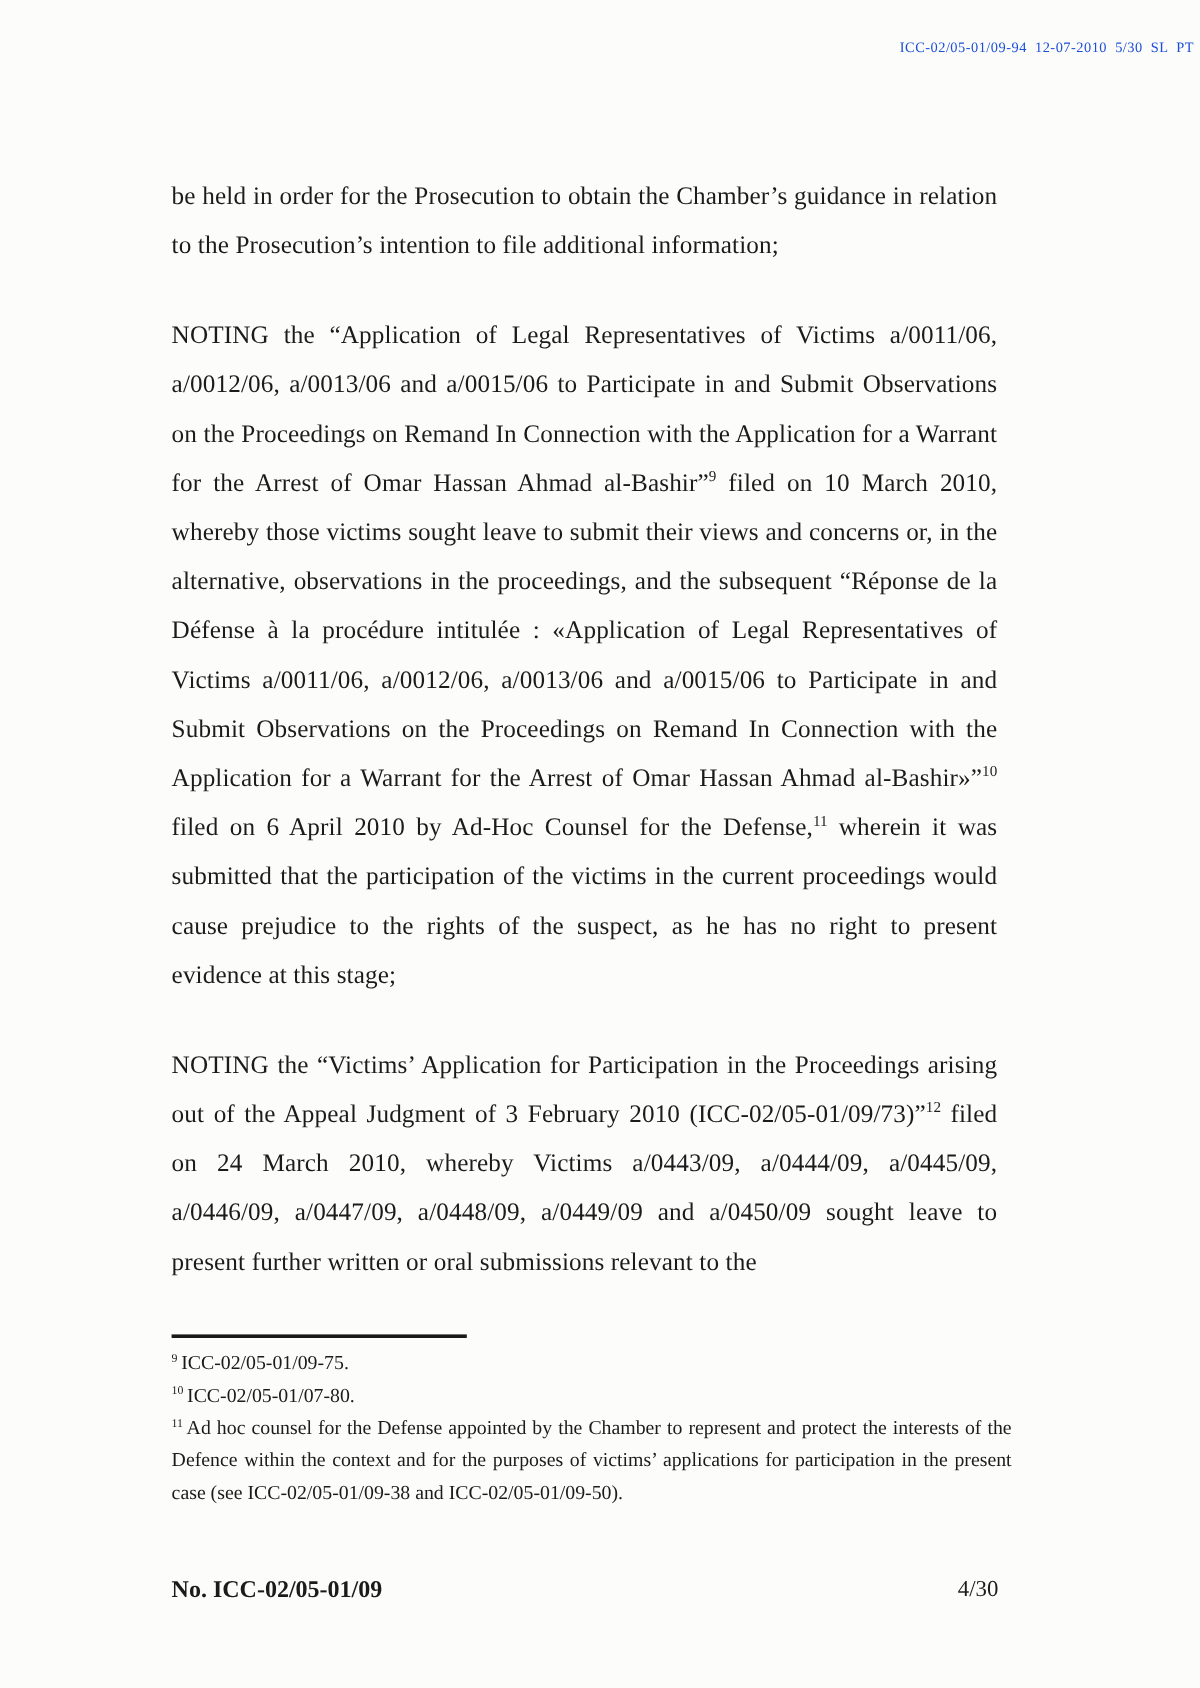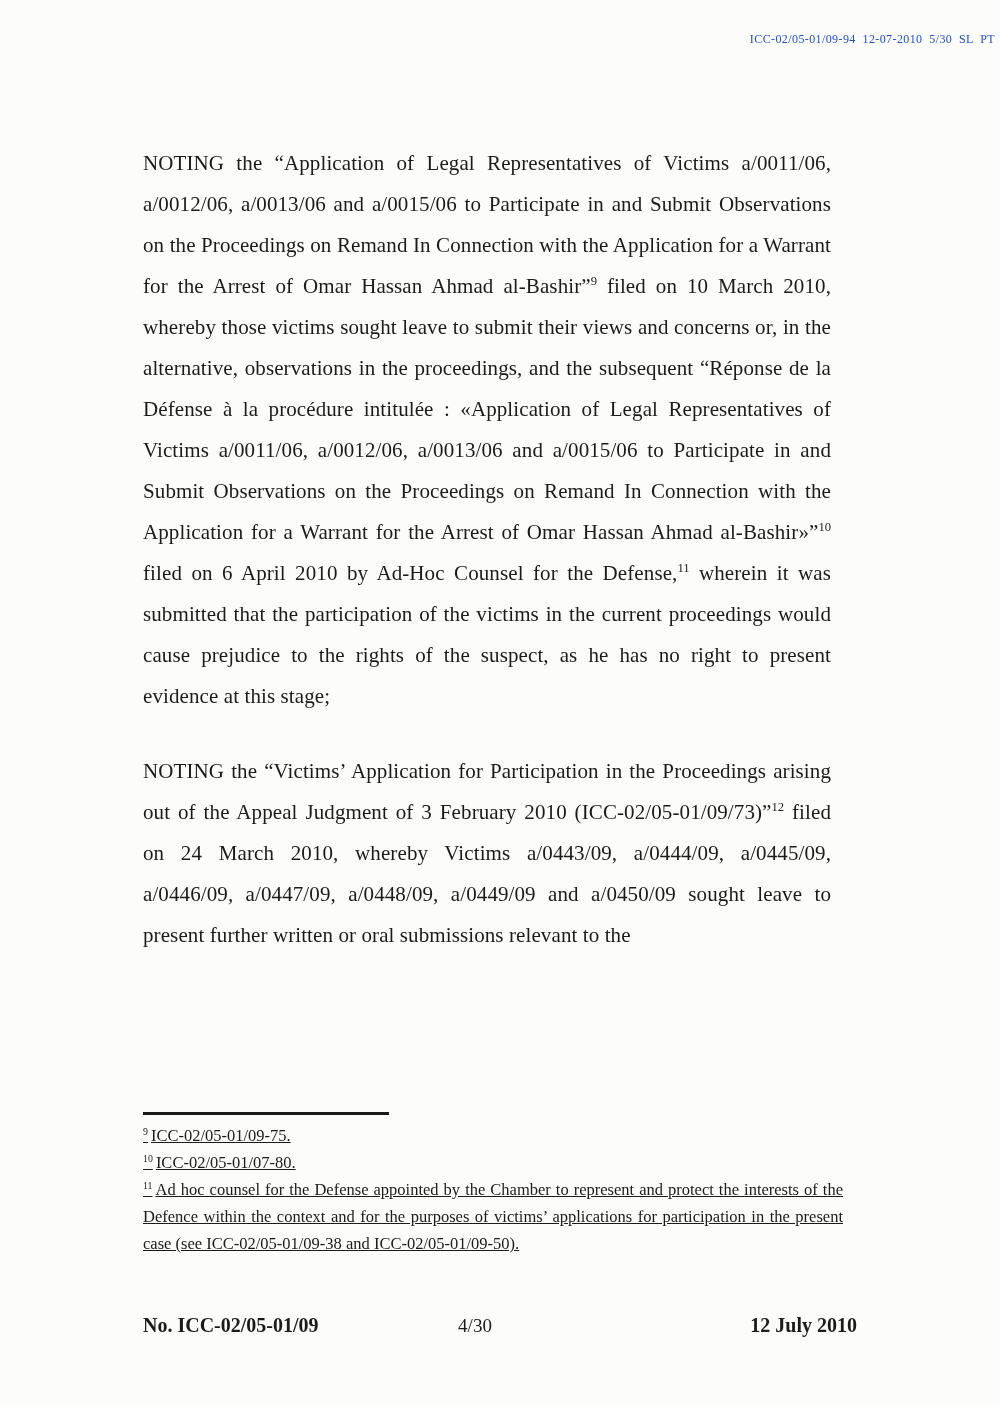--- a/index.html
+++ b/index.html
@@ -40,63 +40,62 @@
     vertical-align: super;
     letter-spacing: 0;
   }
   .footnotes {
     position: absolute;
     top: 1112px;
     left: 143px;
     width: 700px;
     font-size: 16.5px;
     line-height: 27px;
-    text-decoration: underline;
   }
   .fn-rule {
     width: 246px;
     height: 3px;
     background: #1a1a1a;
     margin-bottom: 7px;
   }
   .fn { text-align: justify; }
   .fn sup { margin-right: 3px; }
   .footer {
     position: absolute;
     top: 1314px;
     left: 143px;
     width: 714px;
     display: flex;
-    align-items: center;
+    align-items: flex-start;
     font-size: 20px;
   }
   .f-left  { flex: 1; font-weight: 700; text-align: left; }
   .f-center{ font-size: 19px; position: relative; left: -25px; }
   .f-right { flex: 1; font-weight: 700; text-align: right; }
 </style>
 </head>
 <body>
 
 <div class="page">
 
   <div class="header-stamp">ICC-02/05-01/09-94  12-07-2010  5/30  SL  PT</div>
 
   <div class="content" id="paragraphs">
+      <p><span>be held in order for the Prosecution to obtain the Chamber’s guidance in relation to the Prosecution’s intention to file additional information;</span></p>
       <p><span class="b">NOTING</span><span> the “Application of Legal Representatives of Victims a/0011/06, a/0012/06, a/0013/06 and a/0015/06 to Participate in and Submit Observations on the Proceedings on Remand In Connection with the Application for a Warrant for the Arrest of Omar Hassan Ahmad al-Bashir”</span><sup>9</sup><span> filed on 10 March 2010, whereby those victims sought leave to submit their views and concerns or, in the alternative, observations in the proceedings, and the subsequent “Réponse de la Défense à la procédure intitulée : «Application of Legal Representatives of Victims a/0011/06, a/0012/06, a/0013/06 and a/0015/06 to Participate in and Submit Observations on the Proceedings on Remand In Connection with the Application for a Warrant for the Arrest of Omar Hassan Ahmad al-Bashir»”</span><sup>10</sup><span> filed on 6 April 2010 by Ad-Hoc Counsel for the Defense,</span><sup>11</sup><span> wherein it was submitted that the participation of the victims in the current proceedings would cause prejudice to the rights of the suspect, as he has no right to present evidence at this stage;</span></p>
       <p><span class="b">NOTING</span><span> the “Victims’ Application for Participation in the Proceedings arising out of the Appeal Judgment of 3 February 2010 (ICC-02/05-01/09/73)”</span><sup>12</sup><span> filed on 24 March 2010,  whereby Victims a/0443/09, a/0444/09, a/0445/09, a/0446/09, a/0447/09, a/0448/09, a/0449/09 and a/0450/09 sought leave to present further written or oral submissions relevant to the</span></p>
     </div>
 
   <div class="footnotes">
     <div class="fn-rule"></div>
     <div id="footnotes">
         <div class="fn"><sup>9</sup><span>ICC-02/05-01/09-75.</span></div>
         <div class="fn"><sup>10</sup><span>ICC-02/05-01/07-80.</span></div>
         <div class="fn"><sup>11</sup><span>Ad hoc counsel for the Defense appointed by the Chamber to represent and protect the interests of the Defence within the context and for the purposes of victims’ applications for participation in the present case (see ICC-02/05-01/09-38 and ICC-02/05-01/09-50).</span></div>
       </div>
   </div>
 
   <div class="footer">
     <span class="f-left">No. ICC-02/05-01/09</span>
     <span class="f-center">4/30</span>
-    <span class="f-right">12 July 2010</span>
   </div>
 
 </div>
 
 </body></html>

